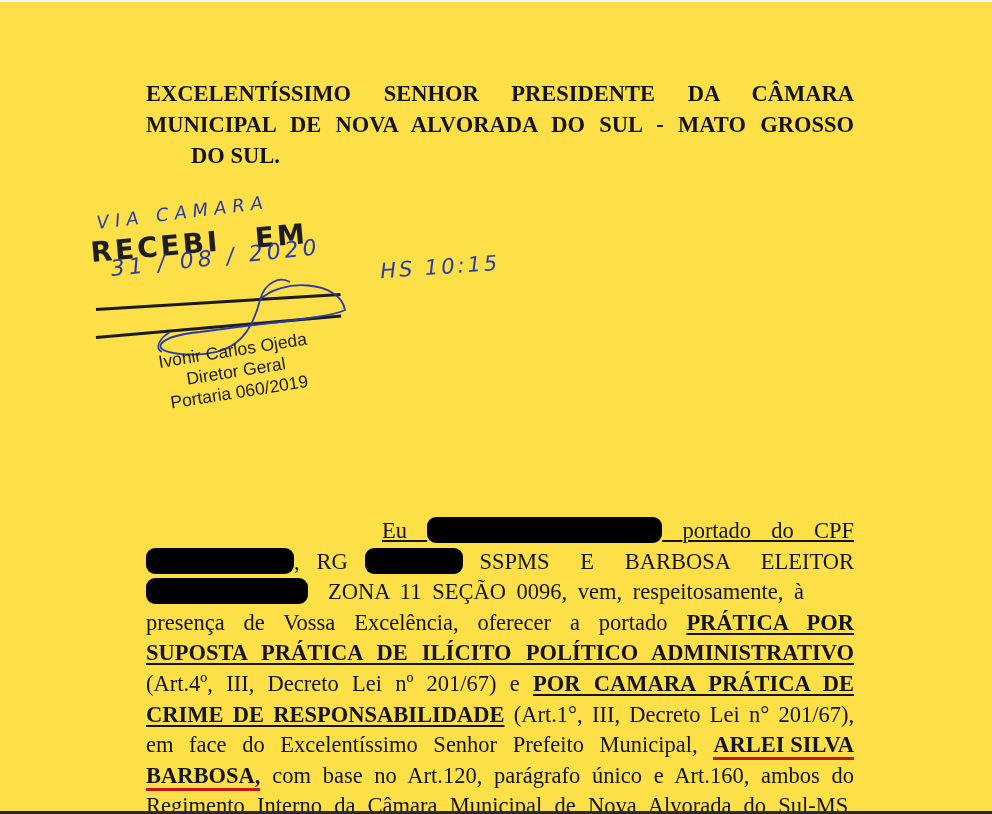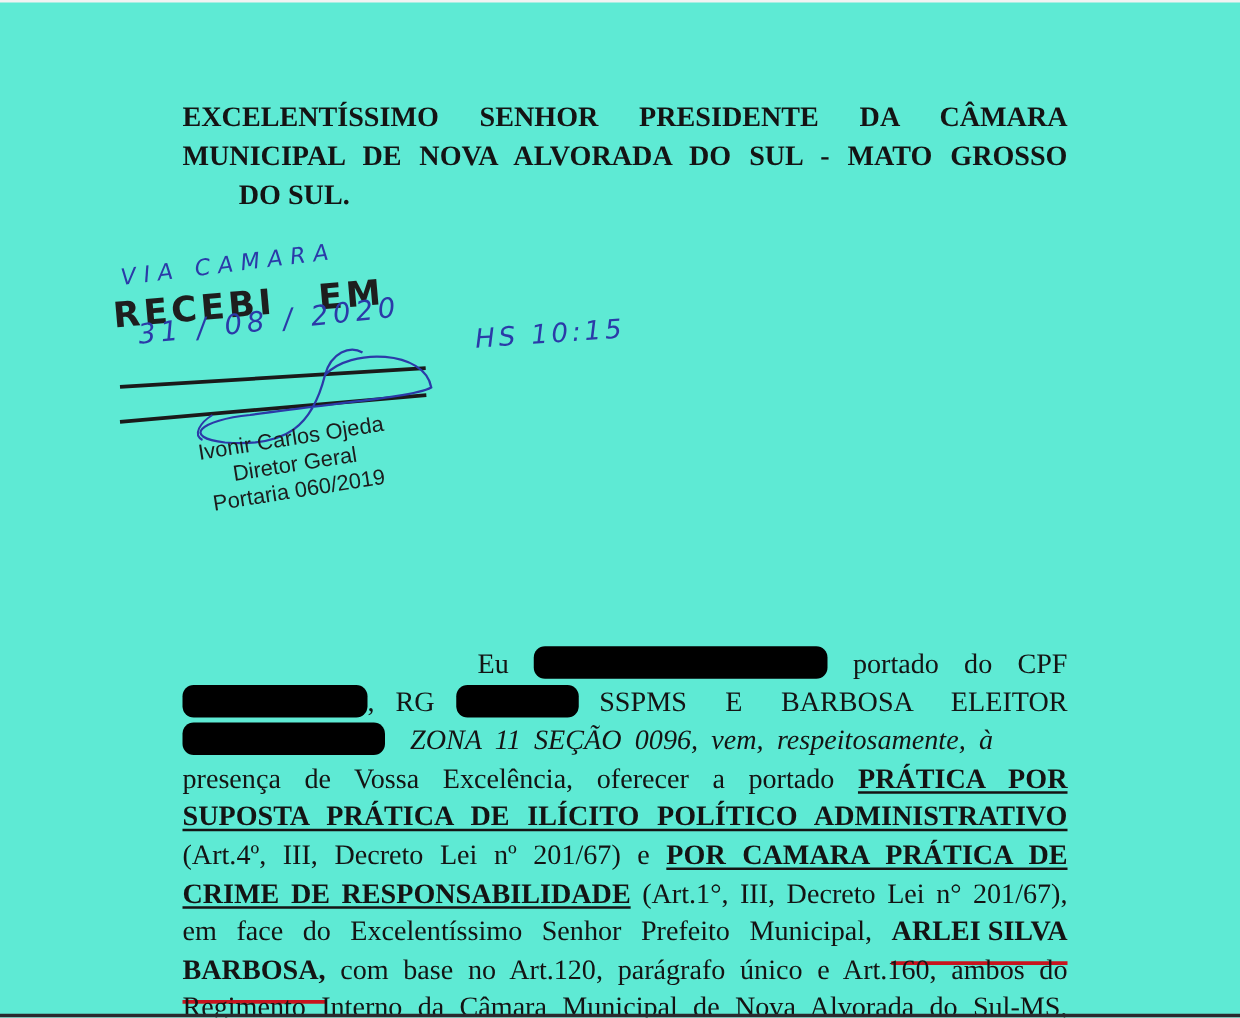--- a/index.html
+++ b/index.html
@@ -2,21 +2,21 @@
 <html><head>
   <meta charset="utf-8">
   <style>
     html, body { margin: 0; padding: 0; }
     body {
       width: 992px; height: 814px; overflow: hidden; position: relative;
       background: #fefefe;
       font-family: "Liberation Serif", "DejaVu Serif", serif;
       color: #111;
     }
-    .page { position: absolute; left: 0; top: 0; width: 992px; height: 814px; background: #5eead4; }
+    .page { position: absolute; left: 0; top: 0; width: 992px; height: 814px; background: #fde047; }
     .header {
       position: absolute; left: 146px; top: 78px; width: 708px;
       font-weight: bold; font-size: 22.5px; line-height: 31px; color: #141414;
     }
     .header .line { display: block; text-align: justify; text-align-last: justify; white-space: nowrap; }
     .header .line.last { text-align-last: left; margin-left: 45px; }
     .header .line span { display: inline; }
     .hand { position: absolute; color: #2b3aa8; font-family: "DejaVu Sans", sans-serif; font-weight: normal; }
     .via { left: 98px; top: 212px; font-size: 18px; letter-spacing: 6px; transform: rotate(-7deg); transform-origin: left bottom; font-style: italic; }
     .stamp-title {
@@ -34,25 +34,25 @@
       position: absolute; left: 136px; top: 340px; width: 200px; text-align: center;
       font-family: "Liberation Sans", sans-serif; font-size: 17.5px; line-height: 21px; color: #1c1c1c;
       transform: rotate(-9deg); transform-origin: center;
     }
     .stamp-name div { white-space: nowrap; }
     .body-text {
       position: absolute; left: 146px; top: 516px; width: 708px;
       font-size: 22.5px; line-height: 30.6px; color: #141414;
     }
     .body-text .line { display: block; white-space: nowrap; text-align: justify; text-align-last: justify; height: 30.6px; }
-    .body-text .line.last { text-align-last: left; font-style: italic; }
+    .body-text .line.last { text-align-last: left; }
     .redact { display: inline-block; background: #000; border-radius: 9px; height: 26px; vertical-align: -5px; }
     .b { font-weight: bold; }
     .u { text-decoration: underline; text-decoration-thickness: 2px; text-underline-offset: 3px; }
-    .ru { font-weight: bold; border-bottom: 3px solid #c8141e; padding-bottom: 12px; display: inline-block; line-height: 24px; }
+    .ru { font-weight: bold; border-bottom: 3px solid #c8141e; padding-bottom: 0; display: inline-block; line-height: 24px; }
     .bottom-bar { position: absolute; left: 0; top: 811px; width: 992px; height: 3px; background: #2a2a2e; }
     .edge { position: absolute; left: 0; top: 0; width: 992px; height: 2px; background: #f2f2f2; }
   </style>
 </head>
 <body>
 
 <div class="page">
   <div class="edge"></div>
 
   <div class="header">
@@ -80,21 +80,21 @@
     <path d="M120 30 C 140 8, 200 10, 205 40 C 190 48, 130 52, 60 62 C 20 66, 5 80, 40 84 C 90 88, 110 70, 120 30 C 125 12, 140 6, 150 12" fill="none" stroke="#2b3aa8" stroke-width="1.8"></path>
     <path d="M30 62 C 20 68, 14 78, 22 82" fill="none" stroke="#2b3aa8" stroke-width="1.6"></path>
   </svg>
   <div class="stamp-name">
     <div>Ivonir Carlos Ojeda</div>
     <div>Diretor Geral</div>
     <div>Portaria 060/2019</div>
   </div>
 
   <div class="body-text">
-    <span class="line" style="padding-left:236px;width:472px;">
+    <span class="line" style="padding-left:236px;width:472px;text-decoration:underline;">
       <span>Eu</span>
       <span class="redact" style="width:235px;"></span>
       <span>portado do CPF</span>
     </span>
     <span class="line">
       <span><span class="redact" style="width:148px;"></span><span>,</span></span>
       <span>RG</span>
       <span class="redact" style="width:98px;"></span>
       <span style="word-spacing:14px;">SSPMS E BARBOSA ELEITOR</span>
     </span>

